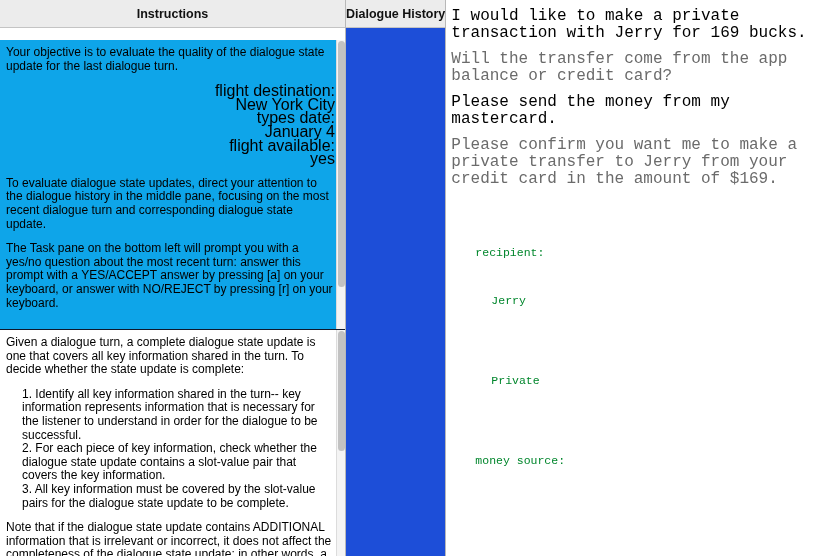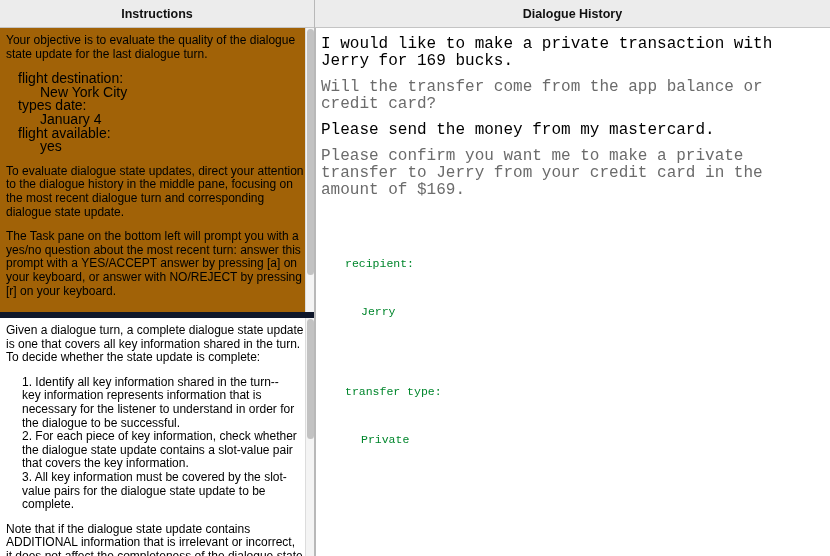--- a/index.html
+++ b/index.html
@@ -19,21 +19,21 @@
     position: relative;
     width: 830px;
     height: 556px;
     display: flex;
     flex-direction: row;
     box-sizing: border-box;
   }
 
   
   .left-col {
-    width: 315px;
+    width: 346px;
     height: 556px;
     box-sizing: border-box;
     display: flex;
     flex-direction: column;
     background: #ffffff;
     border-right: 1px solid #b8b8b8;
   }
   .panel-header {
     height: 28px;
     line-height: 28px;
@@ -42,23 +42,24 @@
     font-weight: bold;
     background: #ececec;
     border-bottom: 1px solid #c4c4c4;
     color: #111;
     box-sizing: border-box;
   }
   .instr-top {
     position: relative;
     height: 290px;
     box-sizing: border-box;
-    border-bottom: 6px solid #0f172a;
-    overflow: hidden;
-    background: #a16207;
+    border-bottom: 1px solid #0f172a;
+    overflow: hidden;
+    background: #0ea5e9;
+    margin-top: 12px;
   }
   .instr-bottom {
     position: relative;
     flex: 1;
     box-sizing: border-box;
     overflow: hidden;
     background: #fff;
   }
   .pad {
     padding: 6px 10px 8px 6px;
@@ -69,22 +70,23 @@
     line-height: 13.6px;
     font-size: 12px;
     color: #000;
   }
   .instr-p.tight {
     margin-bottom: 0;
   }
   .slot-block {
     margin: 0 0 11px 0;
     line-height: 13.6px;
-    font-size: 14px;
+    font-size: 16px;
     padding-left: 12px;
+    text-align: right;
   }
   .slot-name { display: block; }
   .slot-val { display: block; padding-left: 22px; }
   .numlist {
     margin: 0 6px 11px 0;
     line-height: 13.6px;
     font-size: 12px;
   }
   .numlist-item {
     display: block;
@@ -112,22 +114,21 @@
     border-radius: 4px;
     background: #c2c2c2;
   }
 
   
   .right-col {
     flex: 1;
     height: 556px;
     box-sizing: border-box;
     display: flex;
-    flex-direction: column;
-    background: #15803d;
+    background: #1d4ed8;
   }
   .dh-body {
     position: relative;
     flex: 1;
     overflow: hidden;
     padding: 8px 10px 0 6px;
     box-sizing: border-box;
     background: #fff;
   }
   .mono {
@@ -226,24 +227,24 @@
       <p class="mono turn-sys">Will the transfer come from the app balance or credit card?</p>
       <p class="mono turn-user">Please send the money from my mastercard.</p>
       <p class="mono turn-sys">Please confirm you want me to make a private transfer to Jerry from your credit card in the amount of $169.</p>
 
       <div class="state-block">
         <span class="state-group">
           <span class="state-key">recipient:</span>
           <span class="state-value">Jerry</span>
         </span>
         <span class="state-group">
-          <span class="state-key">transfer type:</span>
           <span class="state-value">Private</span>
         </span>
         <span class="state-group">
+          <span class="state-key">money source:</span>
         </span>
         
         
       </div>
 
     </div>
   </div>
 
 </div>
 

